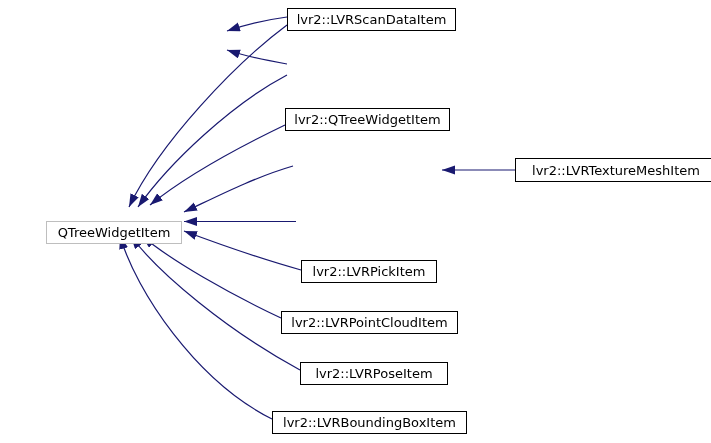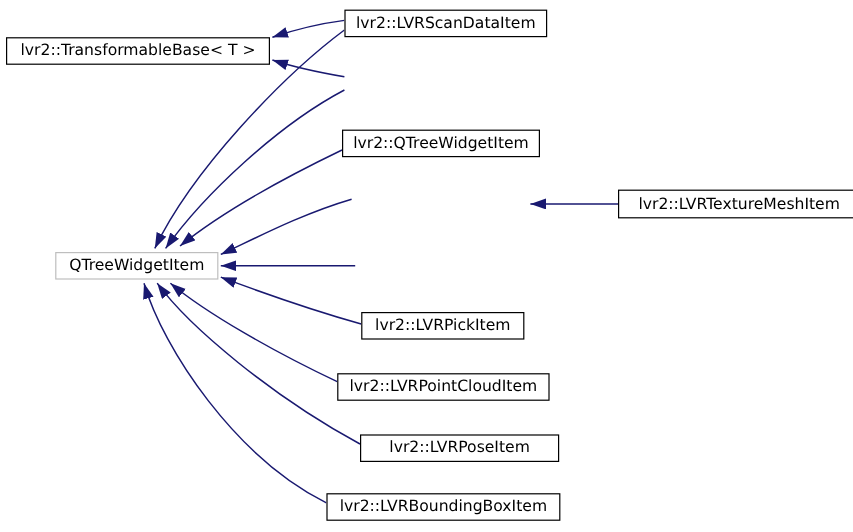--- a/index.html
+++ b/index.html
@@ -12,21 +12,21 @@
     font-family:"DejaVu Sans","Liberation Sans",sans-serif;overflow:hidden;
   }
   svg.edges{position:absolute;left:0;top:0;width:711px;height:443px;}
   .edge{fill:none;stroke:var(--edge);stroke-width:1.2px;}
   #arrowhead path{fill:var(--edge);stroke:none;}
   .node{
     position:absolute;display:flex;align-items:center;justify-content:center;
     background:#ffffff;border:1px solid var(--border);box-sizing:border-box;
     font-size:13px;color:var(--text);white-space:nowrap;cursor:pointer;
   }
-  .node.external{border-color:var(--border-ext);cursor:default;}
+  .node.external{border-color:var(--border-ext);cursor:default;margin-top:11px;}
   .node span{display:block;line-height:1;}
 </style>
 </head>
 <body>
 
 <div class="canvas">
 
   <svg class="edges" viewBox="0 0 711 443" xmlns="http://www.w3.org/2000/svg">
     <defs>
       <marker id="arrowhead" markerUnits="userSpaceOnUse" markerWidth="14" markerHeight="10" refX="13" refY="4.5" orient="auto">
@@ -40,23 +40,20 @@
     <path class="edge" marker-end="url(#arrowhead)" d="M 285,125 C 231,151 181,180 150,205"></path>
     <path class="edge" marker-end="url(#arrowhead)" d="M 293,166 C 252,178 214,198 184,212"></path>
     <path class="edge" marker-end="url(#arrowhead)" d="M 296,221.5 L 184,221.5"></path>
     <path class="edge" marker-end="url(#arrowhead)" d="M 301,270 C 258,258 216,243 184,231"></path>
     <path class="edge" marker-end="url(#arrowhead)" d="M 281,318 C 228,293 172,261 142,236"></path>
     <path class="edge" marker-end="url(#arrowhead)" d="M 300,370 C 228,331 158,273 131,236"></path>
     <path class="edge" marker-end="url(#arrowhead)" d="M 272,419 C 196,381 136,291 120,236"></path>
     <path class="edge" marker-end="url(#arrowhead)" d="M 515,170 L 442,170"></path>
   </svg>
 
-  <div class="node" style="left:5px;top:31px;width:220px;height:23px">
-    <span>lvr2::TransformableBase&lt; T &gt;</span>
-  </div>
 
   <div class="node external" style="left:46px;top:210px;width:136px;height:23px">
     <span>QTreeWidgetItem</span>
   </div>
 
   <div class="node" style="left:287px;top:8px;width:169px;height:23px">
     <span>lvr2::LVRScanDataItem</span>
   </div>
 
 
@@ -71,21 +68,21 @@
 
 
   <div class="node" style="left:301px;top:260px;width:136px;height:23px">
     <span>lvr2::LVRPickItem</span>
   </div>
 
   <div class="node" style="left:281px;top:311px;width:177px;height:23px">
     <span>lvr2::LVRPointCloudItem</span>
   </div>
 
-  <div class="node" style="left:300px;top:362px;width:166px;height:23px">
+  <div class="node" style="left:300px;top:362px;width:148px;height:23px">
     <span>lvr2::LVRPoseItem</span>
   </div>
 
   <div class="node" style="left:272px;top:411px;width:195px;height:23px">
     <span>lvr2::LVRBoundingBoxItem</span>
   </div>
 
 </div>
 
 </body></html>

